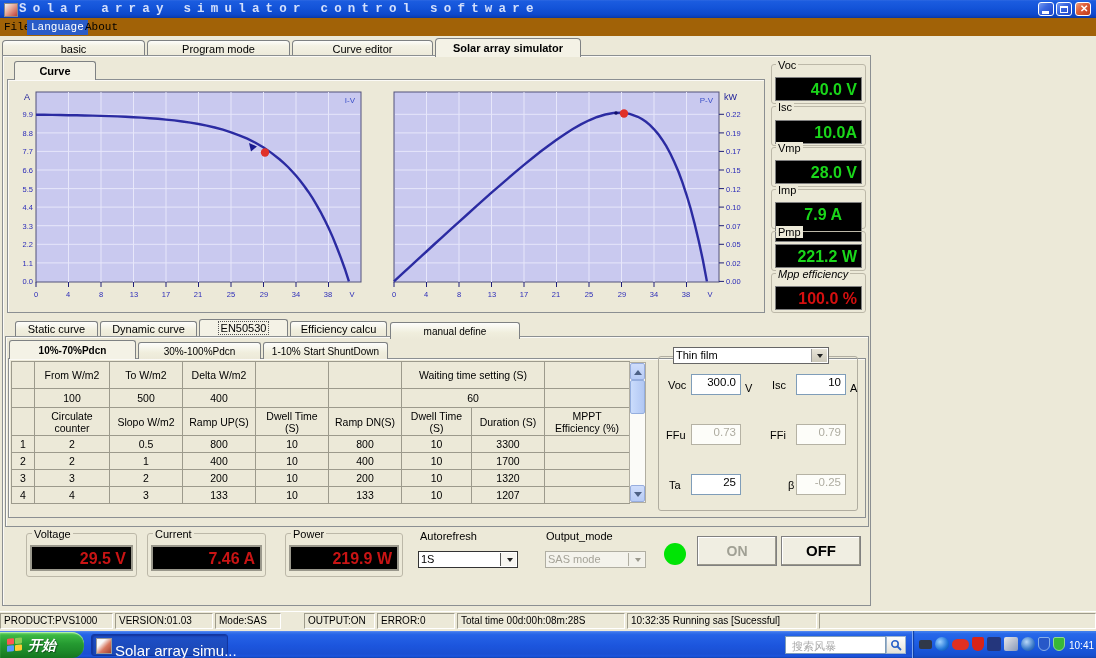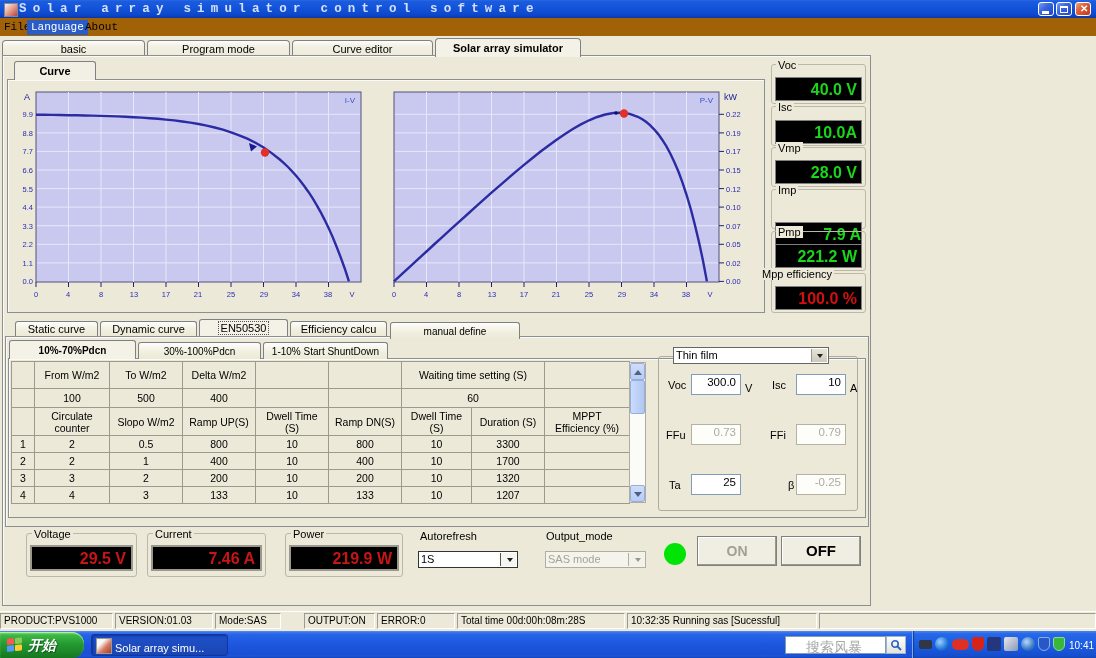--- a/index.html
+++ b/index.html
@@ -248,28 +248,28 @@
   <div class="grp" style="left:771px;top:106px;width:95px;height:40px;"></div>
   <div class="grplab" style="left:776px;top:101px;">Isc</div>
   <div class="led" style="left:775px;top:120px;width:87px;height:24px;line-height:23px;padding-right:4px;">10.0A</div>
 
   <div class="grp" style="left:771px;top:147px;width:95px;height:40px;"></div>
   <div class="grplab" style="left:776px;top:142px;">Vmp</div>
   <div class="led" style="left:775px;top:160px;width:87px;height:24px;line-height:23px;padding-right:4px;">28.0 V</div>
 
   <div class="grp" style="left:771px;top:189px;width:95px;height:40px;"></div>
   <div class="grplab" style="left:776px;top:184px;">Imp</div>
-  <div class="led" style="left:775px;top:202px;width:87px;height:24px;line-height:23px;padding-right:0;margin-top:20px;">7.9 A</div>
+  <div class="led" style="left:775px;top:202px;width:87px;height:40px;line-height:23px;padding-right:19px;">7.9 A</div>
 
   <div class="grp" style="left:771px;top:231px;width:95px;height:40px;"></div>
   <div class="grplab" style="left:776px;top:226px;">Pmp</div>
   <div class="led" style="left:775px;top:244px;width:87px;height:24px;line-height:23px;padding-right:4px;">221.2 W</div>
 
   <div class="grp" style="left:771px;top:273px;width:95px;height:40px;"></div>
-  <div class="grplab" style="left:760px;top:268px;">Mpp efficiency</div>
+  <div class="grplab" style="left:776px;top:268px;font-style:italic;">Mpp efficiency</div>
   <div class="led" style="left:775px;top:286px;width:87px;height:24px;line-height:23px;padding-right:4px;color:#d40f0f;">100.0 %</div>
 
   <div class="abs" style="left:5px;top:336px;width:864px;height:191px;box-sizing:border-box;border:1px solid #8b8f92;box-shadow:inset 1px 1px 0 #fbfaf6;"></div>
   <div class="tab2" style="left:15px;top:321px;width:83px;height:15px;line-height:15px;">Static curve</div>
   <div class="tab2" style="left:100px;top:321px;width:97px;height:15px;line-height:15px;">Dynamic curve</div>
   <div class="tab2" style="left:199px;top:319px;width:89px;height:17px;line-height:17px;background:#f4f2e6;z-index:3;"><span style="outline:1px dotted #555;padding:0 2px;">EN50530</span></div>
   <div class="tab2" style="left:290px;top:321px;width:97px;height:15px;line-height:15px;">Efficiency calcu</div>
 
   <div class="abs" style="left:8px;top:358px;width:858px;height:160px;box-sizing:border-box;border:1px solid #8b8f92;box-shadow:inset 1px 1px 0 #fbfaf6;"></div>
   <div class="tab2" style="left:9px;top:340px;width:127px;height:19px;line-height:19px;font-weight:bold;font-size:10px;background:#f4f2e6;z-index:3;">10%-70%Pdcn</div>
@@ -448,25 +448,25 @@
           <rect x="1" y="10" width="7" height="6" rx="1" fill="#59f"></rect>
           <rect x="9" y="10" width="7" height="6" rx="1" fill="#fc3"></rect>
         </g>
       </svg>
       <span class="abs" style="left:28px;top:5px;color:#fff;font-size:14px;font-weight:bold;font-style:italic;text-shadow:1px 1px 1px #14541c;">开始</span>
     </div>
 
     <div class="abs" style="left:91px;top:3px;width:137px;height:22px;border-radius:3px;
       background:linear-gradient(180deg,#1e50c8,#1a46b4);border:1px solid #1236a0;box-sizing:border-box;box-shadow:inset 1px 1px 2px #12329a;">
       <span class="abs" style="left:4px;top:3px;width:14px;height:14px;background:linear-gradient(135deg,#f8f8f8 30%,#d87860 60%,#a04030);border:1px solid #999;"></span>
-      <span class="abs" style="left:23px;top:7px;color:#fff;font-size:11px;white-space:nowrap;text-align:center;">Solar array simu...</span>
+      <span class="abs" style="left:23px;top:7px;color:#fff;font-size:15px;white-space:nowrap;text-align:center;">Solar array simu...</span>
     </div>
 
     <div class="abs" style="left:785px;top:5px;width:101px;height:18px;background:#fff;border:1px solid #7f9db9;box-sizing:border-box;">
-      <span class="abs" style="left:20px;top:2px;font-size:14px;color:#a8a8a8;">搜索风暴</span>
+      <span class="abs" style="left:6px;top:2px;font-size:11px;color:#a8a8a8;">搜索风暴</span>
     </div>
     <div class="abs" style="left:886px;top:5px;width:20px;height:18px;background:linear-gradient(180deg,#fdfdfd,#e4e2d8);border:1px solid #9db4cd;box-sizing:border-box;">
       <svg class="abs" style="left:3px;top:2px;" width="12" height="12" viewBox="0 0 12 12">
         <circle cx="5" cy="5" r="3.2" fill="none" stroke="#2a62c8" stroke-width="1.6"></circle>
         <line x1="7.5" y1="7.5" x2="11" y2="11" stroke="#2a62c8" stroke-width="1.8"></line>
       </svg>
     </div>
 
     <div class="abs" style="left:912px;top:0;width:184px;height:27px;
       background:linear-gradient(180deg,#4c8bf5 0%,#2768e9 10%,#1c5ce2 50%,#154fd0 90%,#1747b5 100%);

